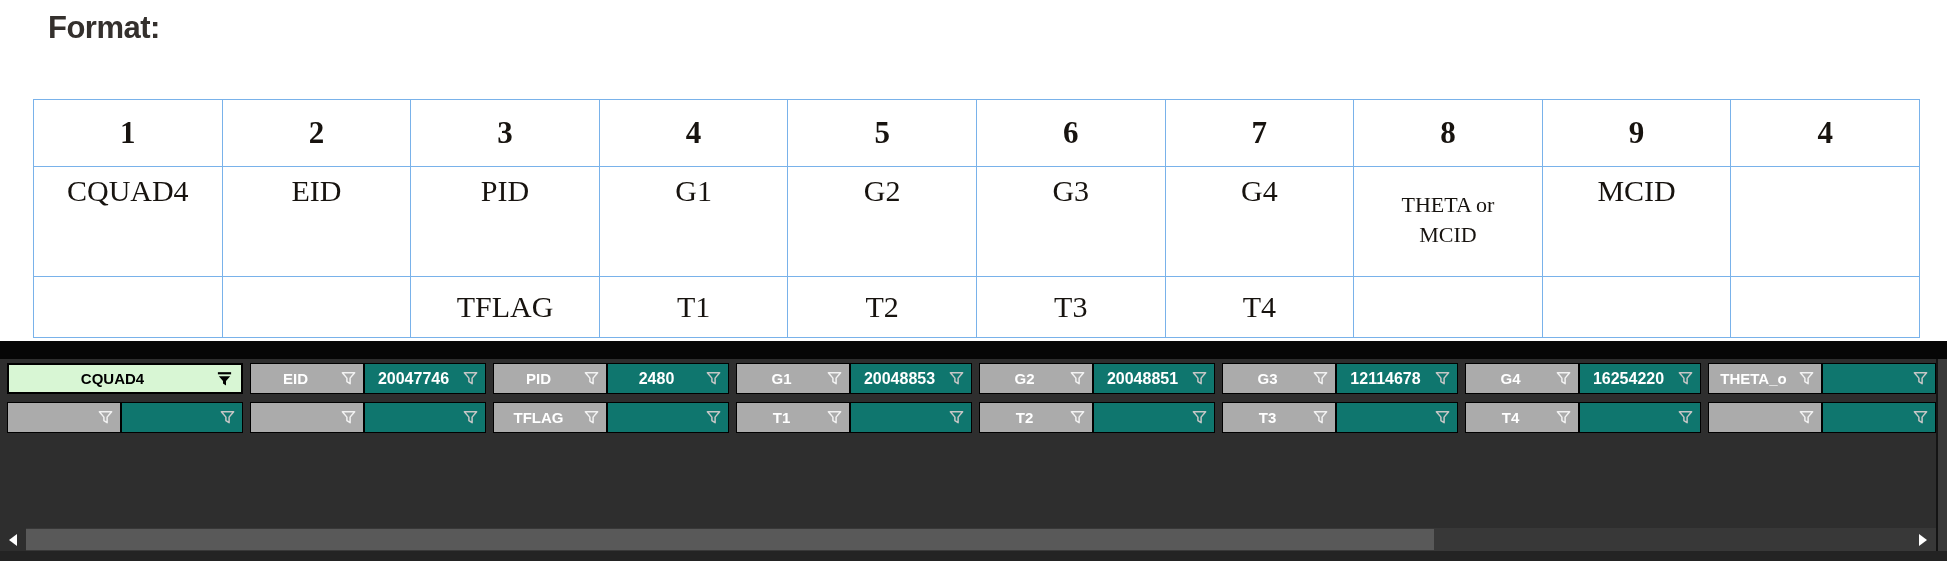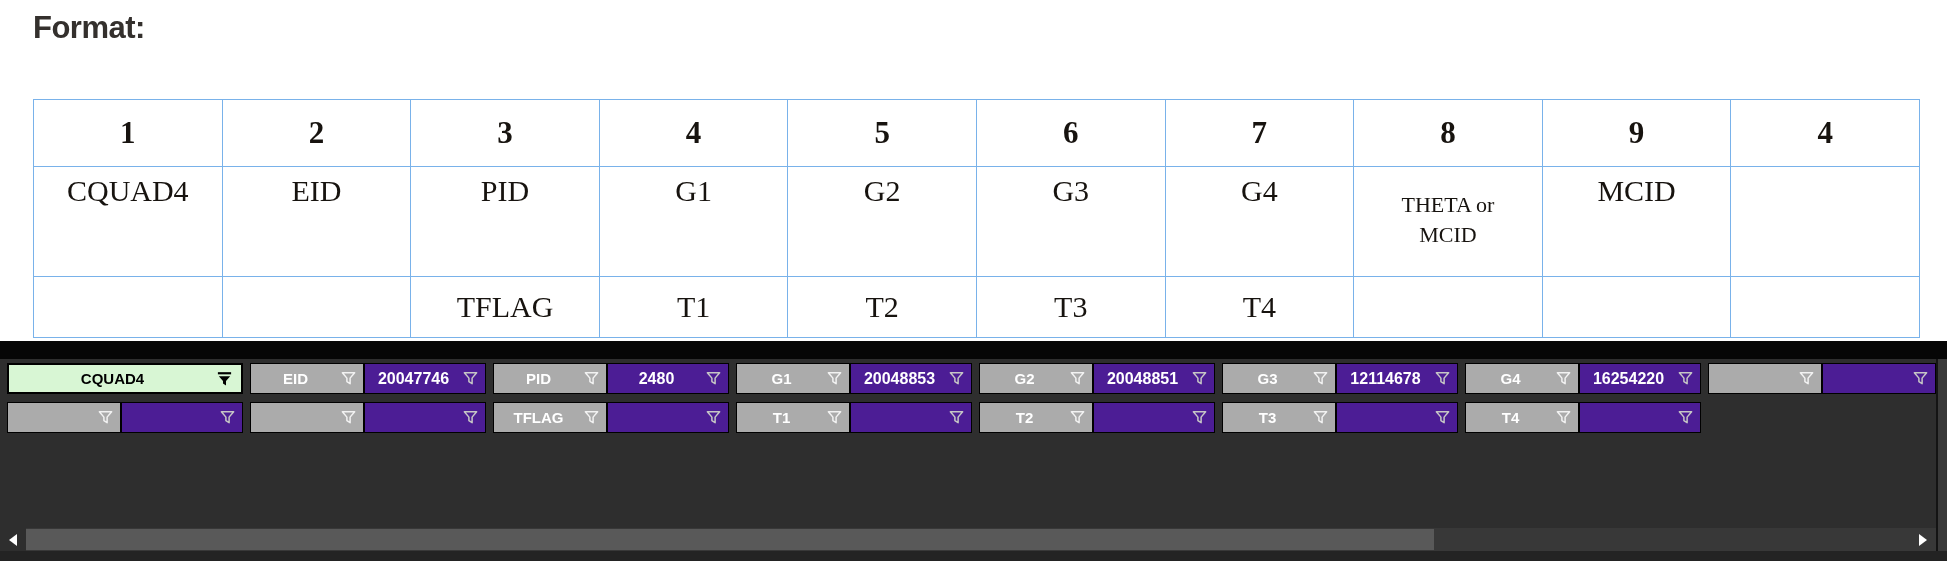--- a/index.html
+++ b/index.html
@@ -2,21 +2,21 @@
 <html><head>
 <meta charset="utf-8">
 <style>
   html,body{margin:0;padding:0;}
   body{
     width:1947px;height:561px;position:relative;overflow:hidden;
     background:#ffffff;font-family:"Liberation Sans",sans-serif;
   }
   
   .heading{
-    position:absolute;left:33px;top:10px;
+    position:absolute;left:48px;top:10px;
     font-size:31px;font-weight:bold;color:#34302d;letter-spacing:-.5px;
   }
   table.fmt{
     position:absolute;left:33px;top:99px;width:1887px;
     border-collapse:collapse;table-layout:fixed;
     font-family:"Liberation Serif","DejaVu Serif",serif;color:#17130f;
   }
   table.fmt td{
     border:1.5px solid #79b2ea;text-align:center;padding:0;overflow:hidden;
   }
@@ -31,21 +31,21 @@
   .black-band{position:absolute;left:0;top:0;right:0;height:18px;background:#060606;}
   .fgroups{position:absolute;left:7px;top:22px;right:0;display:flex;}
   .fcol{width:236px;margin-right:7px;display:flex;flex-direction:column;gap:8px;flex:0 0 auto;}
   .fcol.last{flex:1 1 auto;width:auto;margin-right:11px;overflow:hidden;}
   .fpair{display:flex;height:31px;}
   .fcell{
     box-sizing:border-box;height:31px;border:1px solid #000;
     display:flex;align-items:center;font-weight:bold;
   }
   .flabel{width:114px;flex:0 0 114px;background:#ababab;color:#fff;}
-  .fvalue{flex:1 1 auto;background:#4c1d95;color:#fff;}
+  .fvalue{flex:1 1 auto;background:#0f766e;color:#fff;}
   .fcell .txt{
     flex:1;text-align:center;font-size:15px;white-space:nowrap;overflow:hidden;
   }
   .fvalue .txt{font-size:16px;}
   .funnel{width:17px;height:17px;margin-right:6px;flex:0 0 auto;}
   .flabel .funnel{color:#f2f2f2;}
   .fvalue .funnel{color:#c6c6c6;}
   .fsel{
     box-sizing:border-box;height:31px;width:100%;border:2px solid #000;
     background:#d8f6d4;color:#000;display:flex;align-items:center;font-weight:bold;
@@ -312,20 +312,34 @@
             <span class="txt"></span>
             <svg class="funnel" viewBox="0 0 18 18">
               <path d="M2.5 3 h13 l-4.8 5.6 v5.9 l-3.4 -2.3 v-3.6 z" fill="none" stroke="currentColor" stroke-width="1.6" stroke-linejoin="round"></path>
             </svg>
           </div>
         </div>
       </div>
       <div class="fcol last">
         <div class="fpair">
           <div class="fcell flabel">
+            <span class="txt">THETA_o</span>
+            <svg class="funnel" viewBox="0 0 18 18">
+              <path d="M2.5 3 h13 l-4.8 5.6 v5.9 l-3.4 -2.3 v-3.6 z" fill="none" stroke="currentColor" stroke-width="1.6" stroke-linejoin="round"></path>
+            </svg>
+          </div>
+          <div class="fcell fvalue">
+            <span class="txt"></span>
+            <svg class="funnel" viewBox="0 0 18 18">
+              <path d="M2.5 3 h13 l-4.8 5.6 v5.9 l-3.4 -2.3 v-3.6 z" fill="none" stroke="currentColor" stroke-width="1.6" stroke-linejoin="round"></path>
+            </svg>
+          </div>
+        </div>
+        <div class="fpair">
+          <div class="fcell flabel">
             <span class="txt"></span>
             <svg class="funnel" viewBox="0 0 18 18">
               <path d="M2.5 3 h13 l-4.8 5.6 v5.9 l-3.4 -2.3 v-3.6 z" fill="none" stroke="currentColor" stroke-width="1.6" stroke-linejoin="round"></path>
             </svg>
           </div>
           <div class="fcell fvalue">
             <span class="txt"></span>
             <svg class="funnel" viewBox="0 0 18 18">
               <path d="M2.5 3 h13 l-4.8 5.6 v5.9 l-3.4 -2.3 v-3.6 z" fill="none" stroke="currentColor" stroke-width="1.6" stroke-linejoin="round"></path>
             </svg>

